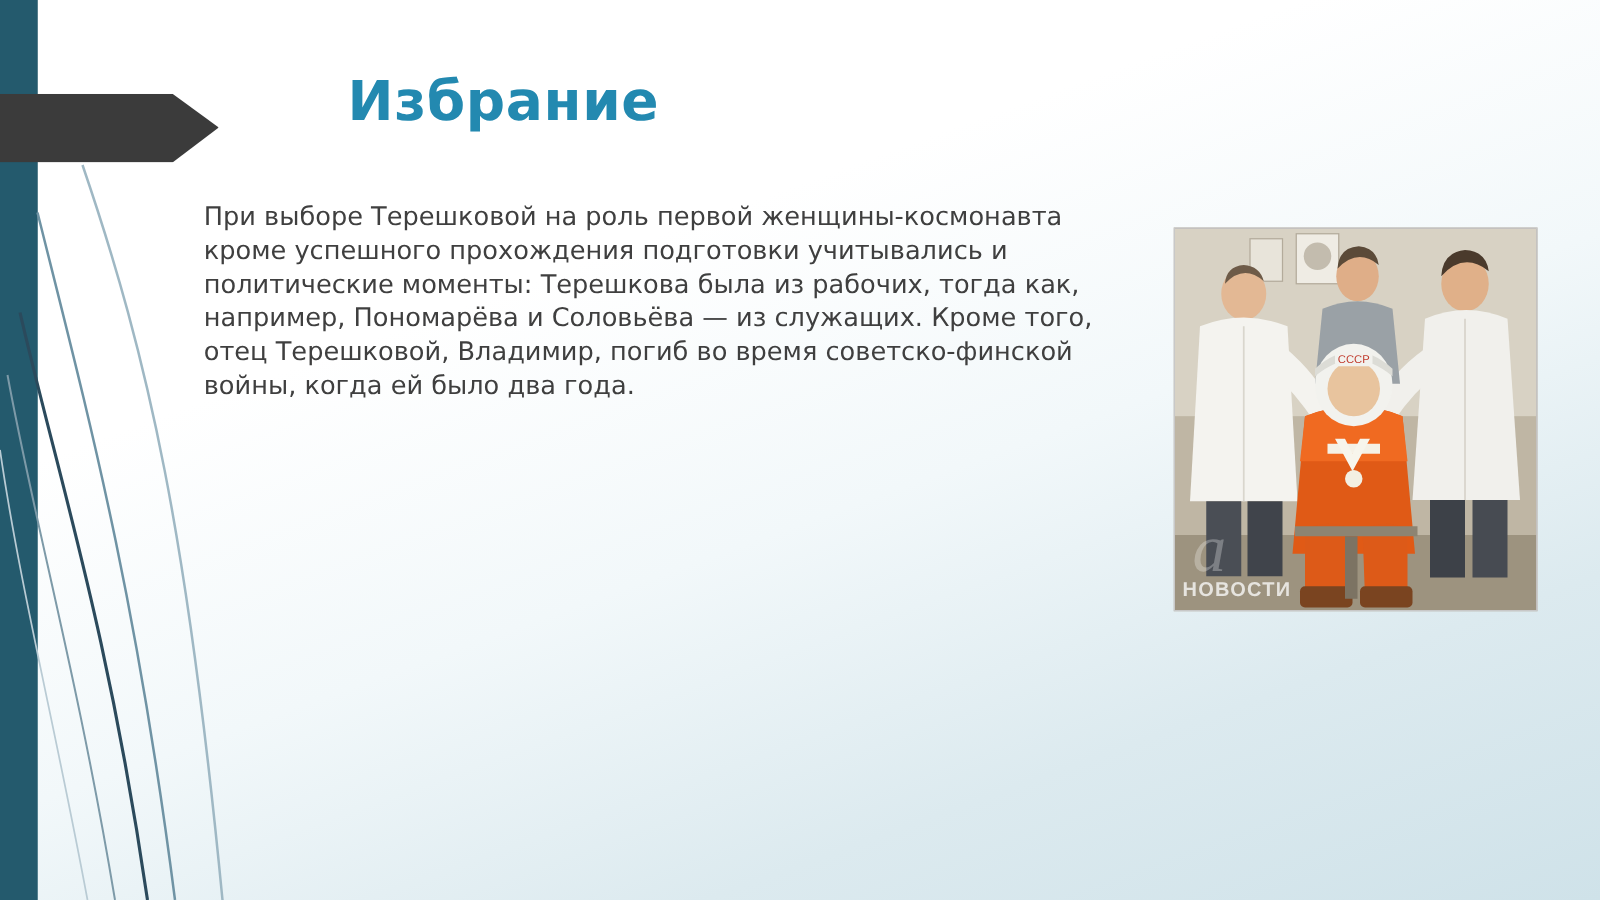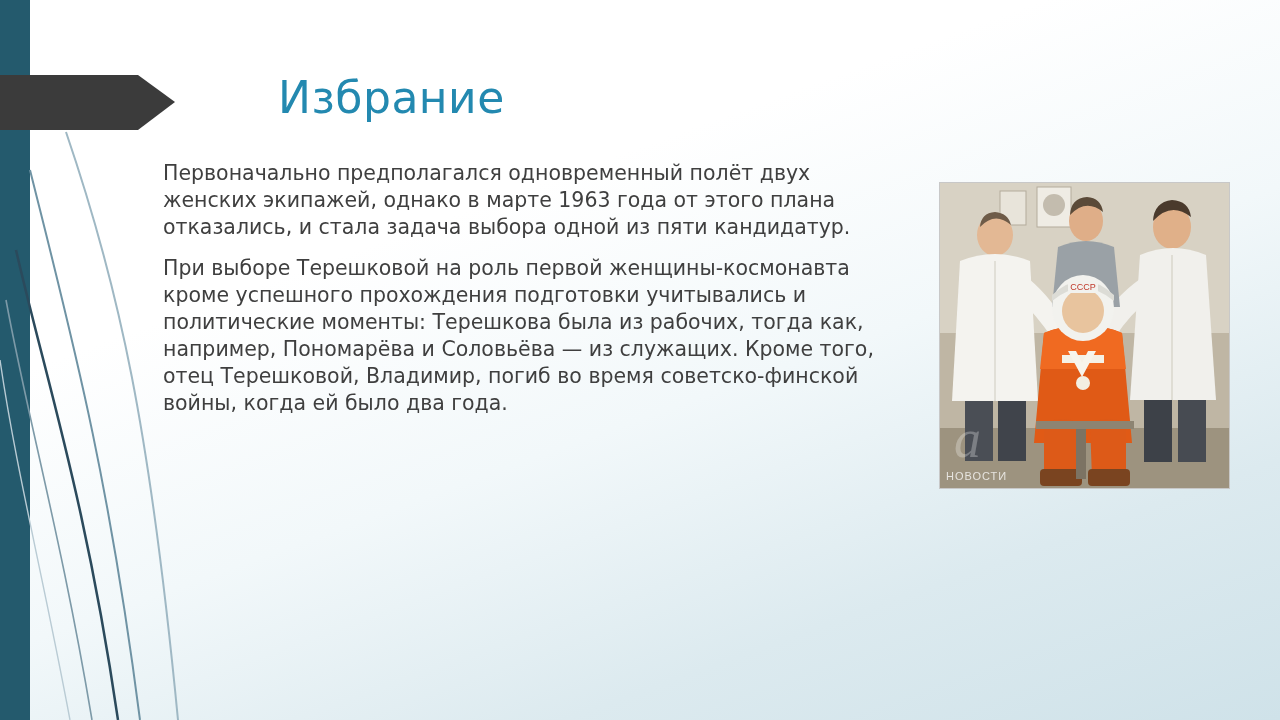--- a/index.html
+++ b/index.html
@@ -52,23 +52,23 @@
     position: absolute;
     left: 0;
     top: 0;
     width: 360px;
     height: 720px;
     pointer-events: none;
   }
   .title {
     position: absolute;
     left: 278px;
-    top: 72px;
+    top: 56px;
     font-size: 44px;
-    font-weight: normal;
+    font-weight: bold;
     color: #2389b0;
     letter-spacing: 0.5px;
     font-family: "DejaVu Sans", sans-serif;
   }
   .body-text {
     position: absolute;
     left: 163px;
     top: 160px;
     width: 722px;
     color: #3f3f3f;
@@ -87,24 +87,25 @@
     height: 305px;
     border: 1px solid #c8c8c8;
     background: #b9b3a6;
     overflow: hidden;
   }
   .photo svg { display: block; }
   .photo-watermark {
     position: absolute;
     left: 6px;
     bottom: 6px;
-    font-size: 11px;
+    font-size: 16px;
     color: rgba(255,255,255,0.75);
     font-family: "Liberation Sans", sans-serif;
     letter-spacing: 1px;
+    font-weight: bold;
   }
   .photo-watermark-big {
     position: absolute;
     left: 14px;
     bottom: 22px;
     font-size: 54px;
     color: rgba(255,255,255,0.28);
     font-family: "Liberation Serif", serif;
     font-style: italic;
     line-height: 1;
@@ -127,21 +128,20 @@
       <path d="M30 170 C 70 330, 108 470, 140 720" fill="none" stroke="#6f93a4" stroke-width="2"></path>
       <path d="M16 250 C 46 380, 86 500, 118 720" fill="none" stroke="#2b4a5c" stroke-width="2.5"></path>
       <path d="M6 300 C 28 420, 62 540, 92 720" fill="none" stroke="#7d9aa8" stroke-width="1.6"></path>
       <path d="M0 360 C 16 470, 44 580, 70 720" fill="none" stroke="#b9cbd4" stroke-width="1.4"></path>
     </svg>
   </div>
 
   <div class="title">Избрание</div>
 
   <div class="body-text">
-    <p>Первоначально предполагался одновременный полёт двух женских экипажей, однако в марте 1963 года от этого плана отказались, и стала задача выбора одной из пяти кандидатур.</p>
     <p>При выборе Терешковой на роль первой женщины-космонавта кроме успешного прохождения подготовки учитывались и политические моменты: Терешкова была из рабочих, тогда как, например, Пономарёва и Соловьёва — из служащих. Кроме того, отец Терешковой, Владимир, погиб во время советско-финской войны, когда ей было два года.</p>
   </div>
 
   <div class="photo">
     <svg width="289" height="305" viewBox="0 0 289 305">
 
       <rect x="0" y="0" width="289" height="305" fill="#cfc8b8"></rect>
       <rect x="0" y="0" width="289" height="150" fill="#d8d2c4"></rect>
 
       <rect x="60" y="8" width="26" height="34" fill="#e8e4da" stroke="#b3ab9b"></rect>

